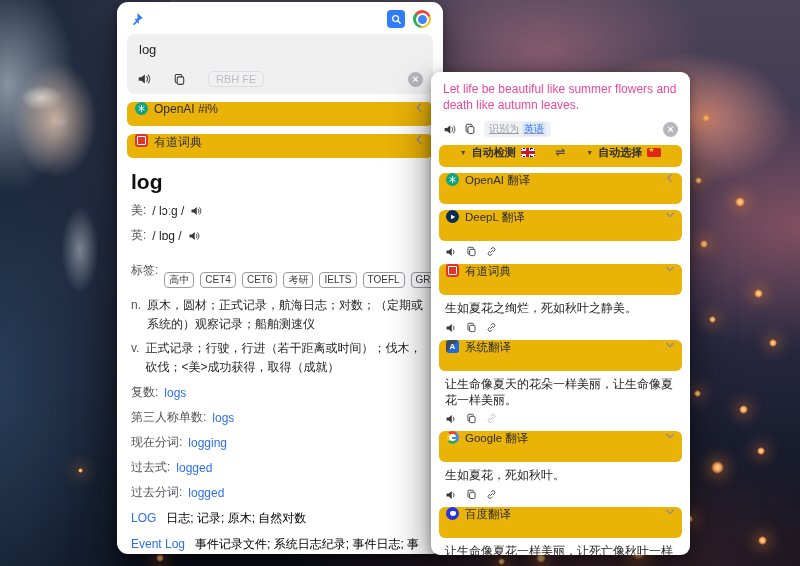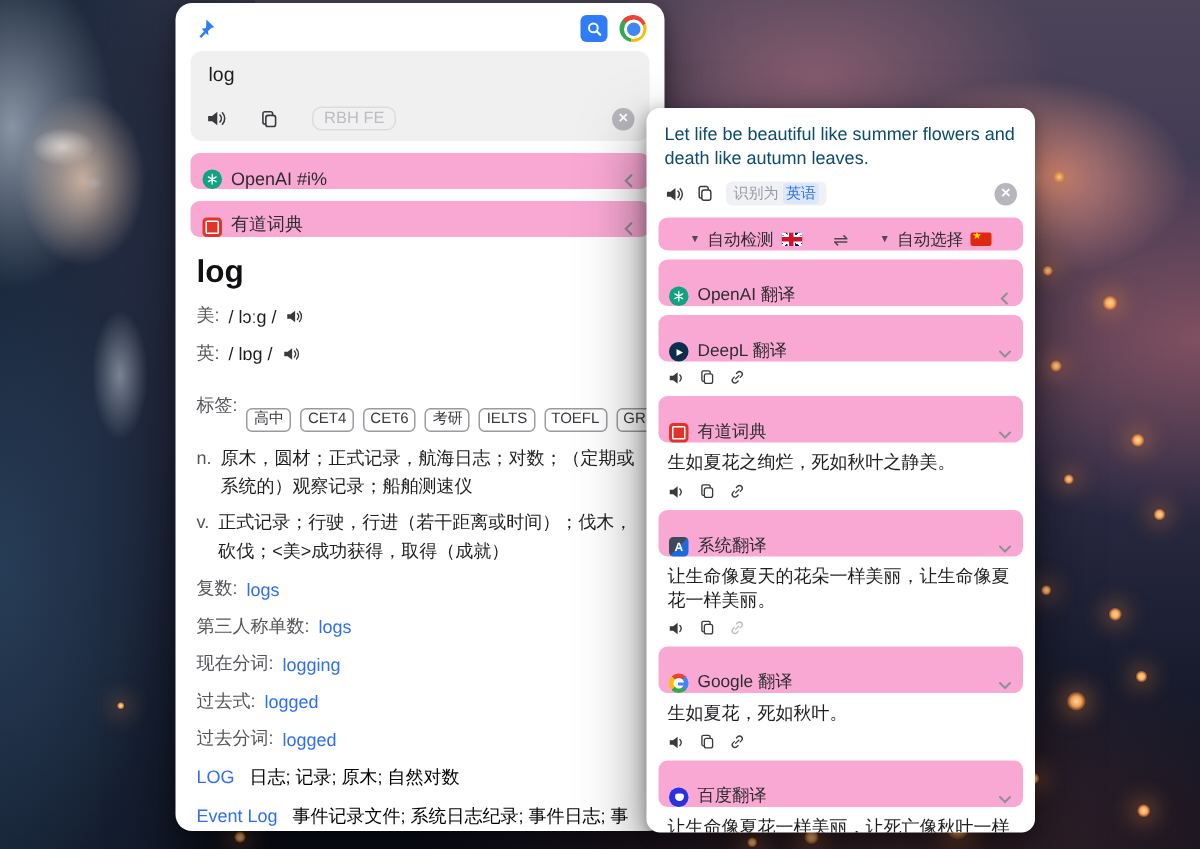--- a/index.html
+++ b/index.html
@@ -31,21 +31,21 @@
   
   .win{position:absolute;background:#fff;box-shadow:0 18px 42px rgba(0,0,0,.5),0 2px 10px rgba(0,0,0,.3);overflow:hidden;}
   .win-left{left:117px;top:2px;width:326px;height:552px;border-radius:11px;padding:6px 10px;box-sizing:border-box;}
   .win-right{left:431px;top:72px;width:259px;height:483px;border-radius:9px;padding:7px 8px;box-sizing:border-box;}
 
   
   .icon{display:inline-flex;flex:none;}
   .spacer{flex:1;}
   .xcircle{width:15px;height:15px;border-radius:50%;background:#b6b6bc;color:#fff;
     font-size:11px;line-height:15px;text-align:center;font-weight:bold;flex:none;}
-  .graybar{background:#f9a8d4;border-radius:6px;display:flex;align-items:flex-end;}
+  .graybar{background:#eab308;border-radius:6px;display:flex;align-items:flex-start;}
 
   
   .titlebar{display:flex;align-items:center;height:22px;padding:0 2px;margin-bottom:4px;}
   .appicon{width:18px;height:18px;border-radius:4px;background:#2e7df6;display:flex;align-items:center;justify-content:center;margin-right:8px;}
   .chrome{width:18px;height:18px;border-radius:50%;
     background:conic-gradient(from -50deg,#ea4335 0 120deg,#fbbc05 120deg 240deg,#34a853 240deg 360deg);
     display:flex;align-items:center;justify-content:center;}
   .chrome i{width:9px;height:9px;border-radius:50%;background:#4285f4;border:2px solid #fff;display:block;}
   .inputbox{background:#f0f0f1;border-radius:8px;padding:8px 10px 7px;}
   .inputtext{font-size:13px;color:#1d1d1f;margin:0 2px 14px;}
@@ -57,25 +57,25 @@
   .drow{font-size:12px;color:#1f1f22;margin:8px 0;display:flex;align-items:center;gap:6px;}
   .dlabel{color:#55555a;flex:none;}
   .tag{border:1px solid #9a9aa0;border-radius:4px;padding:0 4px;font-size:10px;line-height:14px;color:#3a3a3e;flex:none;margin-top:20px;}
   .posrow{display:flex;gap:6px;font-size:12px;line-height:1.55;color:#1f1f22;margin:6px 0;}
   .pos{color:#55555a;flex:none;}
   .link{color:#2e6ef2;}
   .phr{display:flex;gap:10px;font-size:12px;line-height:1.5;margin:8px 0;}
   .phr .link{flex:none;}
 
   
-  .srctext{font-size:12px;color:#0c4a6e;line-height:1.35;padding:2px 4px 0;}
+  .srctext{font-size:12px;color:#ec4899;line-height:1.35;padding:2px 4px 0;}
   .srcactions{display:flex;align-items:center;gap:8px;margin:8px 4px 8px;}
-  .detect{background:#f0f1f4;border-radius:4px;font-size:10px;color:#9a9aa2;padding:1px 5px;display:flex;gap:3px;align-items:center;}
+  .detect{background:#f0f1f4;border-radius:4px;font-size:10px;color:#9a9aa2;padding:1px 5px;display:flex;gap:3px;align-items:center;text-decoration:underline;}
   .detect b{color:#2e6ef2;background:#dce7fb;border-radius:3px;padding:0 2px;font-weight:normal;}
-  .langbar{height:22px;font-size:11px;color:#2d2d30;margin-bottom:2px;}
+  .langbar{height:22px;font-size:11px;color:#2d2d30;margin-bottom:2px;font-weight:bold;}
   .langzone{flex:1;display:flex;align-items:center;justify-content:center;gap:5px;}
   .tri{font-size:7px;color:#4b4b50;}
   .swapg{font-size:12px;color:#4b4b50;}
   .flag{width:14px;height:9px;border-radius:1.5px;flex:none;position:relative;overflow:hidden;}
   .flag-uk{background:
       linear-gradient(#cf142b,#cf142b) center center/14px 3px no-repeat,
       linear-gradient(#cf142b,#cf142b) center center/3px 9px no-repeat,
       linear-gradient(#fff,#fff) center center/14px 5px no-repeat,
       linear-gradient(#fff,#fff) center center/5px 9px no-repeat,
       linear-gradient(to bottom right,transparent 44%,#fff 44% 56%,transparent 56%),

